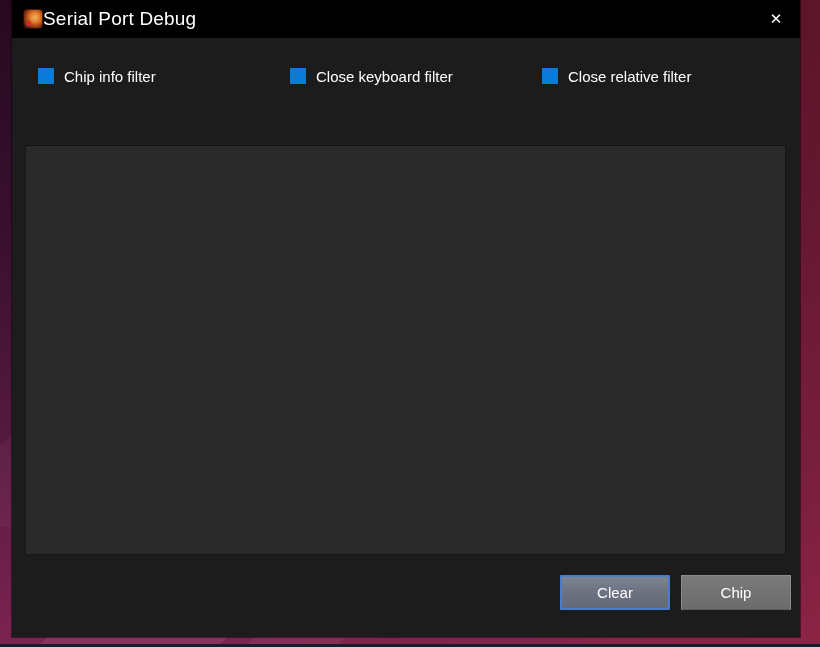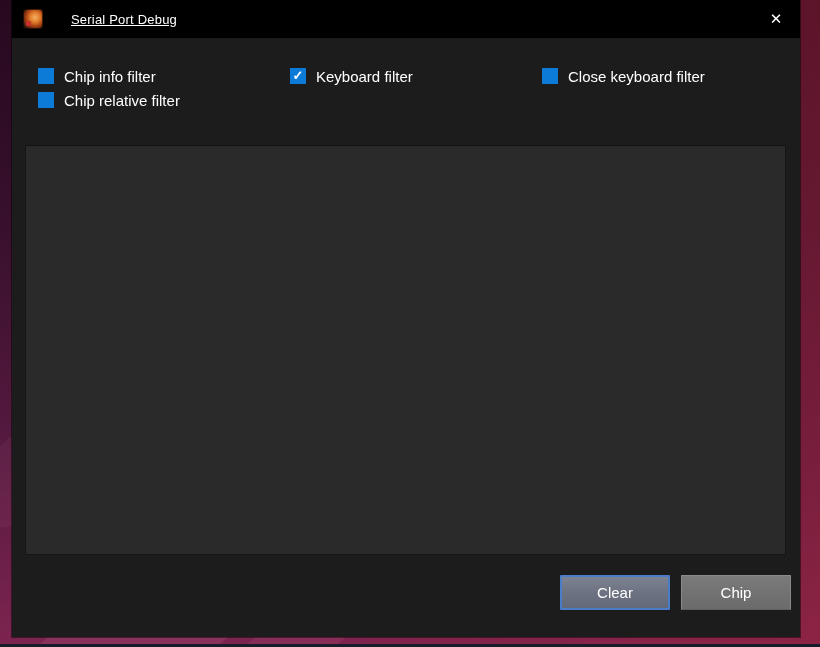--- a/index.html
+++ b/index.html
@@ -47,21 +47,21 @@
     background:
       radial-gradient(circle at 60% 42%, #f2b263 0%, #e07b2a 30%, #a33d12 55%, #401c0c 78%, #24120a 100%);
     box-shadow:inset 0 0 0 1px rgba(0,0,0,0.6);
     position:relative; flex:0 0 auto;
   }
   .app-icon::after {
     content:""; position:absolute; left:3px; bottom:3px; width:5px; height:5px;
     background:#c8302a; border-radius:1px;
   }
   .title-text {
-    margin-left:28px; color:#ffffff; font-size:13px; letter-spacing:0.2px;text-decoration:underline;
+    margin-left:0; color:#ffffff; font-size:19px; letter-spacing:0.2px;
   }
   .close-btn {
     margin-left:auto; width:48px; height:38px;
     display:flex; align-items:center; justify-content:center;
     color:#ffffff; font-size:15px; cursor:pointer;
   }
 
   
   .filters {
     position:absolute; left:26px; top:66px; right:20px;
@@ -137,30 +137,26 @@
       <span>✕</span>
     </div>
   </div>
 
   <div class="filters">
     <div class="cb-item">
       <span class="cb-box"></span>
       <span class="cb-label">Chip info filter</span>
     </div>
     <div class="cb-item">
-      <span class="cb-box checked"></span>
-      <span class="cb-label">Keyboard filter</span>
-    </div>
-    <div class="cb-item">
       <span class="cb-box"></span>
       <span class="cb-label">Close keyboard filter</span>
     </div>
     <div class="cb-item">
       <span class="cb-box"></span>
-      <span class="cb-label">Chip relative filter</span>
+      <span class="cb-label">Close relative filter</span>
     </div>
   </div>
 
   <div class="log-panel"></div>
 
   <div class="btn-row">
     <div class="btn btn-clear">Clear</div>
     <div class="btn btn-close">Chip</div>
   </div>
 

